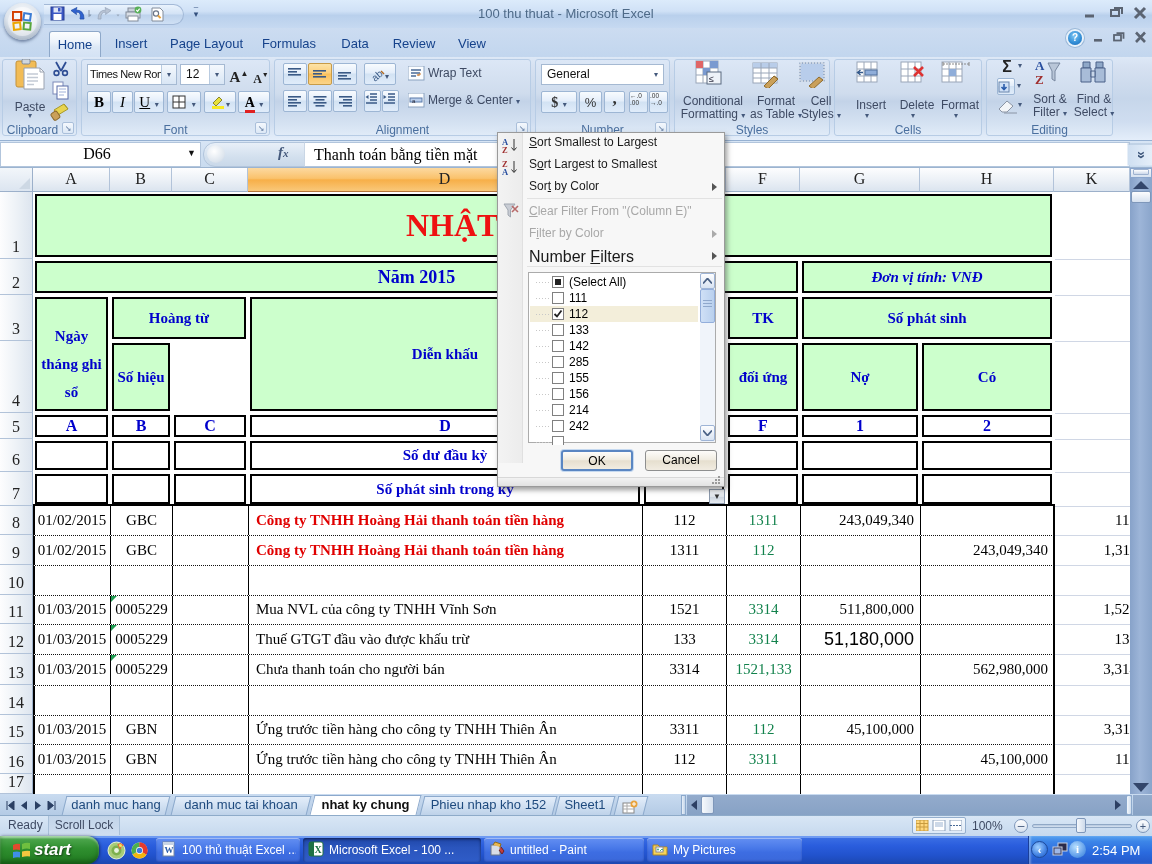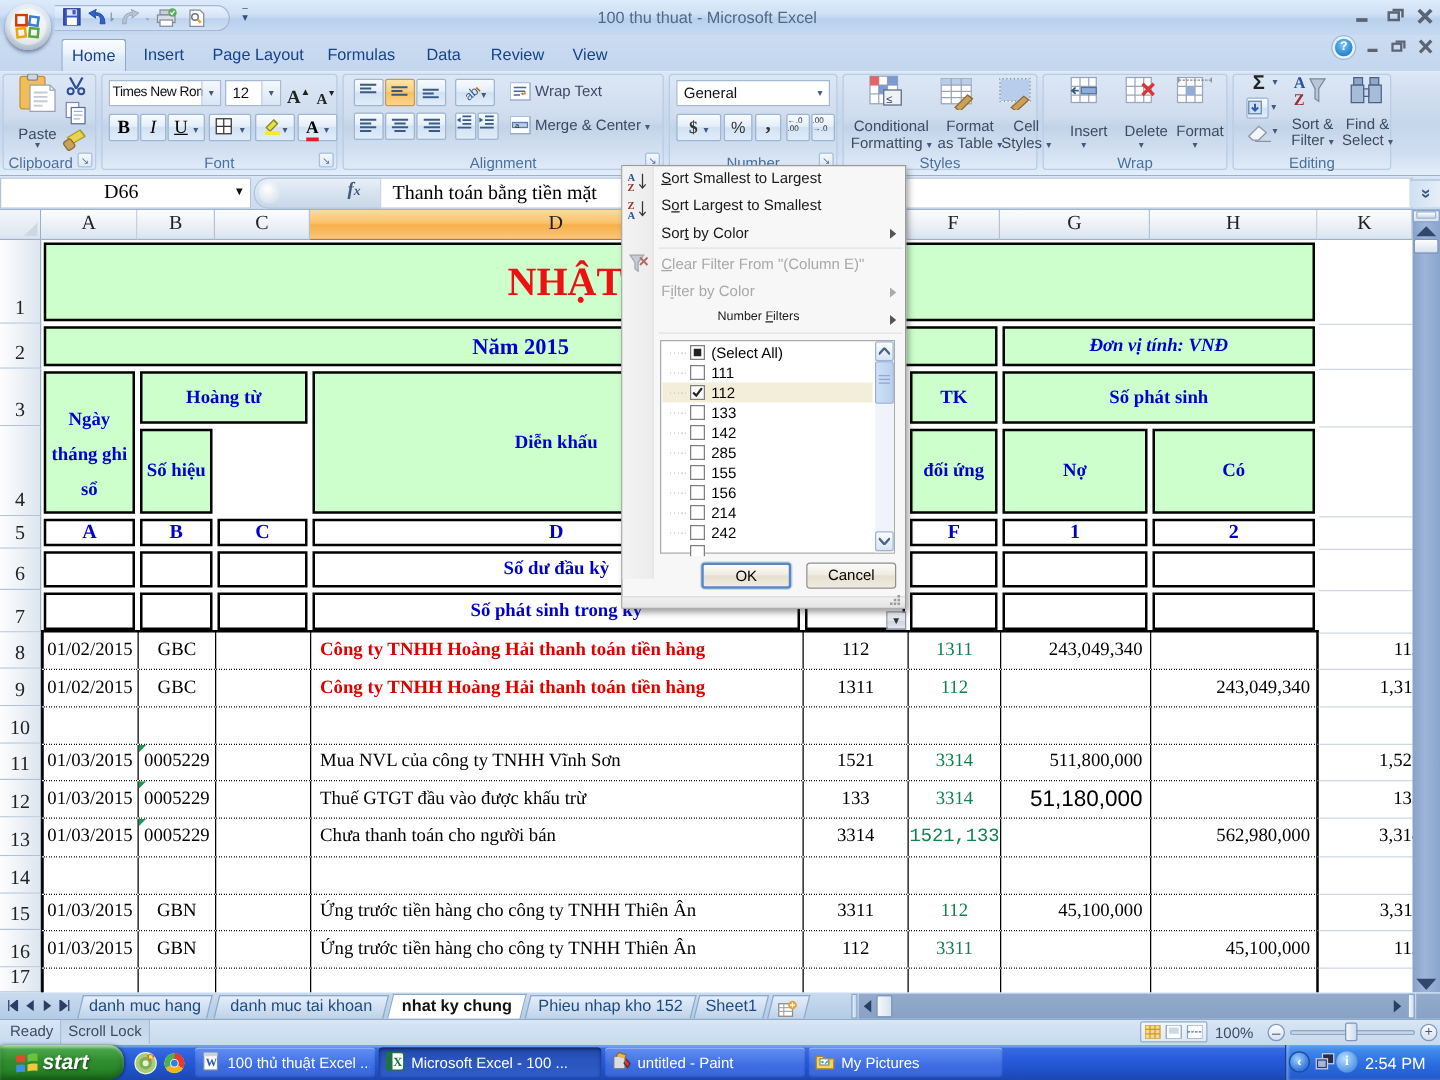--- a/index.html
+++ b/index.html
@@ -74,21 +74,21 @@
 <div class="abs" style="left:255px;top:122px;width:12px;height:12px;border:1px solid #aabfda;border-radius:2px;color:#5a749c;font-size:8px;line-height:11px;text-align:center;background:linear-gradient(#f4f8fd,#dce8f6);">↘</div>
 <div class="abs" style="left:274px;top:59px;width:257px;height:77px;border:1px solid #b7cce5;border-radius:3px;background:linear-gradient(#dce7f6 0%,#cfdced 45%,#c3d3e8 55%,#d5e2f2 85%,#e0ebf8 100%)"></div>
 <div class="abs" style="left:274px;top:123px;width:257px;height:12px;text-align:center;font-size:12px;color:#4a6f9e;">Alignment</div>
 <div class="abs" style="left:516px;top:122px;width:12px;height:12px;border:1px solid #aabfda;border-radius:2px;color:#5a749c;font-size:8px;line-height:11px;text-align:center;background:linear-gradient(#f4f8fd,#dce8f6);">↘</div>
 <div class="abs" style="left:535px;top:59px;width:135px;height:77px;border:1px solid #b7cce5;border-radius:3px;background:linear-gradient(#dce7f6 0%,#cfdced 45%,#c3d3e8 55%,#d5e2f2 85%,#e0ebf8 100%)"></div>
 <div class="abs" style="left:535px;top:123px;width:135px;height:12px;text-align:center;font-size:12px;color:#4a6f9e;">Number</div>
 <div class="abs" style="left:655px;top:122px;width:12px;height:12px;border:1px solid #aabfda;border-radius:2px;color:#5a749c;font-size:8px;line-height:11px;text-align:center;background:linear-gradient(#f4f8fd,#dce8f6);">↘</div>
 <div class="abs" style="left:674px;top:59px;width:156px;height:77px;border:1px solid #b7cce5;border-radius:3px;background:linear-gradient(#dce7f6 0%,#cfdced 45%,#c3d3e8 55%,#d5e2f2 85%,#e0ebf8 100%)"></div>
 <div class="abs" style="left:674px;top:123px;width:156px;height:12px;text-align:center;font-size:12px;color:#4a6f9e;">Styles</div>
 <div class="abs" style="left:834px;top:59px;width:148px;height:77px;border:1px solid #b7cce5;border-radius:3px;background:linear-gradient(#dce7f6 0%,#cfdced 45%,#c3d3e8 55%,#d5e2f2 85%,#e0ebf8 100%)"></div>
-<div class="abs" style="left:834px;top:123px;width:148px;height:12px;text-align:center;font-size:12px;color:#4a6f9e;">Wrap</div>
+<div class="abs" style="left:834px;top:123px;width:148px;height:12px;text-align:center;font-size:12px;color:#4a6f9e;">Cells</div>
 <div class="abs" style="left:986px;top:59px;width:127px;height:77px;border:1px solid #b7cce5;border-radius:3px;background:linear-gradient(#dce7f6 0%,#cfdced 45%,#c3d3e8 55%,#d5e2f2 85%,#e0ebf8 100%)"></div>
 <div class="abs" style="left:986px;top:123px;width:127px;height:12px;text-align:center;font-size:12px;color:#4a6f9e;">Editing</div>
 <svg class="abs" style="left:14px;top:59px" width="36" height="38" viewBox="0 0 36 38">
       <rect x="2" y="2" width="20" height="26" rx="2" fill="#f2bc56" stroke="#c2913a"></rect>
       <rect x="8" y="0" width="8" height="5" rx="1.5" fill="#cfd6df" stroke="#7d8796"></rect>
       <path d="M10 9 h16 l4 4 v17 h-20 z" fill="#fff" stroke="#9aa2b0"></path>
       <path d="M26 9 l0 4 4 0" fill="none" stroke="#9aa2b0"></path>
       <g stroke="#c3cad4" stroke-width="1.5">
         <path d="M13 15 h11"></path>
         <path d="M13 18.5 h11"></path>
@@ -419,21 +419,21 @@
 <div class="abs" style="left:112px;top:625px;width:59px;height:28px;font-family:'Liberation Serif',serif;font-size:15px;color:#000;display:flex;align-items:center;white-space:nowrap;overflow:hidden;justify-content:center;">0005229</div>
 <div class="abs" style="left:250px;top:625px;width:391px;height:28px;font-family:'Liberation Serif',serif;font-size:15px;color:#000;display:flex;align-items:center;white-space:nowrap;overflow:hidden;justify-content:flex-start;padding-left:6px;">Thuế GTGT đầu vào được khấu trừ</div>
 <div class="abs" style="left:644px;top:625px;width:81px;height:28px;font-family:'Liberation Serif',serif;font-size:15px;color:#000;display:flex;align-items:center;white-space:nowrap;overflow:hidden;justify-content:center;">133</div>
 <div class="abs" style="left:728px;top:625px;width:71px;height:28px;font-family:'Liberation Serif',serif;font-size:15px;color:#12824c;display:flex;align-items:center;white-space:nowrap;overflow:hidden;justify-content:center;">3314</div>
 <div class="abs" style="left:802px;top:625px;width:117px;height:28px;font-family:Liberation Sans, sans-serif;font-size:18px;color:#000;display:flex;align-items:center;white-space:nowrap;overflow:hidden;justify-content:flex-end;padding-right:5px;">51,180,000</div>
 <div class="abs" style="left:1056px;top:625px;width:85px;height:28px;font-family:'Liberation Serif',serif;font-size:15px;color:#000;display:flex;align-items:center;white-space:nowrap;overflow:hidden;justify-content:flex-end;padding-right:4px;">133</div>
 <div class="abs" style="left:35px;top:655px;width:74px;height:29px;font-family:'Liberation Serif',serif;font-size:15px;color:#000;display:flex;align-items:center;white-space:nowrap;overflow:hidden;justify-content:center;">01/03/2015</div>
 <div class="abs" style="left:112px;top:655px;width:59px;height:29px;font-family:'Liberation Serif',serif;font-size:15px;color:#000;display:flex;align-items:center;white-space:nowrap;overflow:hidden;justify-content:center;">0005229</div>
 <div class="abs" style="left:250px;top:655px;width:391px;height:29px;font-family:'Liberation Serif',serif;font-size:15px;color:#000;display:flex;align-items:center;white-space:nowrap;overflow:hidden;justify-content:flex-start;padding-left:6px;">Chưa thanh toán cho người bán</div>
 <div class="abs" style="left:644px;top:655px;width:81px;height:29px;font-family:'Liberation Serif',serif;font-size:15px;color:#000;display:flex;align-items:center;white-space:nowrap;overflow:hidden;justify-content:center;">3314</div>
-<div class="abs" style="left:728px;top:655px;width:71px;height:29px;font-family:Liberation Mono, monospace;font-size:15px;color:#12824c;display:flex;align-items:center;white-space:nowrap;overflow:hidden;justify-content:center;">1521,133</div>
+<div class="abs" style="left:728px;top:655px;width:71px;height:29px;font-family:Liberation Serif, serif;font-size:15px;color:#12824c;display:flex;align-items:center;white-space:nowrap;overflow:hidden;justify-content:center;">1521,133</div>
 <div class="abs" style="left:922px;top:655px;width:131px;height:29px;font-family:'Liberation Serif',serif;font-size:15px;color:#000;display:flex;align-items:center;white-space:nowrap;overflow:hidden;justify-content:flex-end;padding-right:5px;">562,980,000</div>
 <div class="abs" style="left:1056px;top:655px;width:85px;height:29px;font-family:'Liberation Serif',serif;font-size:15px;color:#000;display:flex;align-items:center;white-space:nowrap;overflow:hidden;justify-content:flex-end;padding-right:4px;">3,314</div>
 <div class="abs" style="left:35px;top:716px;width:74px;height:27px;font-family:'Liberation Serif',serif;font-size:15px;color:#000;display:flex;align-items:center;white-space:nowrap;overflow:hidden;justify-content:center;">01/03/2015</div>
 <div class="abs" style="left:112px;top:716px;width:59px;height:27px;font-family:'Liberation Serif',serif;font-size:15px;color:#000;display:flex;align-items:center;white-space:nowrap;overflow:hidden;justify-content:center;">GBN</div>
 <div class="abs" style="left:250px;top:716px;width:391px;height:27px;font-family:'Liberation Serif',serif;font-size:15px;color:#000;display:flex;align-items:center;white-space:nowrap;overflow:hidden;justify-content:flex-start;padding-left:6px;">Ứng trước tiền hàng cho công ty TNHH Thiên Ân</div>
 <div class="abs" style="left:644px;top:716px;width:81px;height:27px;font-family:'Liberation Serif',serif;font-size:15px;color:#000;display:flex;align-items:center;white-space:nowrap;overflow:hidden;justify-content:center;">3311</div>
 <div class="abs" style="left:728px;top:716px;width:71px;height:27px;font-family:'Liberation Serif',serif;font-size:15px;color:#12824c;display:flex;align-items:center;white-space:nowrap;overflow:hidden;justify-content:center;">112</div>
 <div class="abs" style="left:802px;top:716px;width:117px;height:27px;font-family:'Liberation Serif',serif;font-size:15px;color:#000;display:flex;align-items:center;white-space:nowrap;overflow:hidden;justify-content:flex-end;padding-right:5px;">45,100,000</div>
 <div class="abs" style="left:1056px;top:716px;width:85px;height:27px;font-family:'Liberation Serif',serif;font-size:15px;color:#000;display:flex;align-items:center;white-space:nowrap;overflow:hidden;justify-content:flex-end;padding-right:4px;">3,311</div>
 <div class="abs" style="left:35px;top:745px;width:74px;height:28px;font-family:'Liberation Serif',serif;font-size:15px;color:#000;display:flex;align-items:center;white-space:nowrap;overflow:hidden;justify-content:center;">01/03/2015</div>
@@ -588,21 +588,21 @@
 <div class="abs" style="left:497px;top:132px;width:228px;height:355px;background:#f7f7f7;border:1px solid #9a9a9a;box-shadow:2px 3px 5px rgba(60,60,60,.5);z-index:50"></div>
 <div class="abs" style="left:498px;top:133px;width:25px;height:330px;background:linear-gradient(90deg,#f3f3f3,#ececec);border-right:1px solid #e0e0e0;z-index:51"></div>
 <div class="abs" style="left:529px;top:135px;width:170px;height:16px;font-size:12px;color:#1a1a1a;white-space:nowrap;z-index:52;"><u>S</u>ort Smallest to Largest</div>
 <div class="abs" style="left:529px;top:157px;width:170px;height:16px;font-size:12px;color:#1a1a1a;white-space:nowrap;z-index:52;">S<u>o</u>rt Largest to Smallest</div>
 <div class="abs" style="left:529px;top:179px;width:170px;height:16px;font-size:12px;color:#1a1a1a;white-space:nowrap;z-index:52;">Sor<u>t</u> by Color</div>
 <div class="abs" style="left:712px;top:183px;width:0;height:0;border-top:4px solid transparent;border-bottom:4px solid transparent;border-left:5px solid #555;z-index:52"></div>
 <div class="abs" style="left:527px;top:198px;width:195px;height:1px;background:#e2e2e2;z-index:52"></div>
 <div class="abs" style="left:529px;top:204px;width:170px;height:16px;font-size:12px;color:#a8a8a8;white-space:nowrap;z-index:52;"><u>C</u>lear Filter From "(Column E)"</div>
 <div class="abs" style="left:529px;top:226px;width:170px;height:16px;font-size:12px;color:#a8a8a8;white-space:nowrap;z-index:52;">F<u>i</u>lter by Color</div>
 <div class="abs" style="left:712px;top:230px;width:0;height:0;border-top:4px solid transparent;border-bottom:4px solid transparent;border-left:5px solid #aaa;z-index:52"></div>
-<div class="abs" style="left:529px;top:248px;width:170px;height:16px;font-size:10px;color:#1a1a1a;white-space:nowrap;z-index:52;margin-left:45px;">Number <u>F</u>ilters</div>
+<div class="abs" style="left:529px;top:248px;width:170px;height:16px;font-size:16px;color:#1a1a1a;white-space:nowrap;z-index:52;">Number <u>F</u>ilters</div>
 <div class="abs" style="left:712px;top:252px;width:0;height:0;border-top:4px solid transparent;border-bottom:4px solid transparent;border-left:5px solid #555;z-index:52"></div>
 <div class="abs" style="left:527px;top:266px;width:195px;height:1px;background:#e2e2e2;z-index:52"></div>
 <svg class="abs" style="left:502px;top:137px;z-index:52" width="18" height="17" viewBox="0 0 18 17">
       <text x="0" y="8" font-size="8.5" font-weight="bold" fill="#2a50a0" font-family="Liberation Serif">A</text>
       <text x="0" y="16" font-size="8.5" font-weight="bold" fill="#a03030" font-family="Liberation Serif">Z</text>
       <path d="M12 2 v11 M9.5 10.5 L12 13.5 L14.5 10.5" stroke="#333" fill="none"></path>
     </svg>
 <svg class="abs" style="left:502px;top:159px;z-index:52" width="18" height="17" viewBox="0 0 18 17">
       <text x="0" y="8" font-size="8.5" font-weight="bold" fill="#a03030" font-family="Liberation Serif">Z</text>
       <text x="0" y="16" font-size="8.5" font-weight="bold" fill="#2a50a0" font-family="Liberation Serif">A</text>

